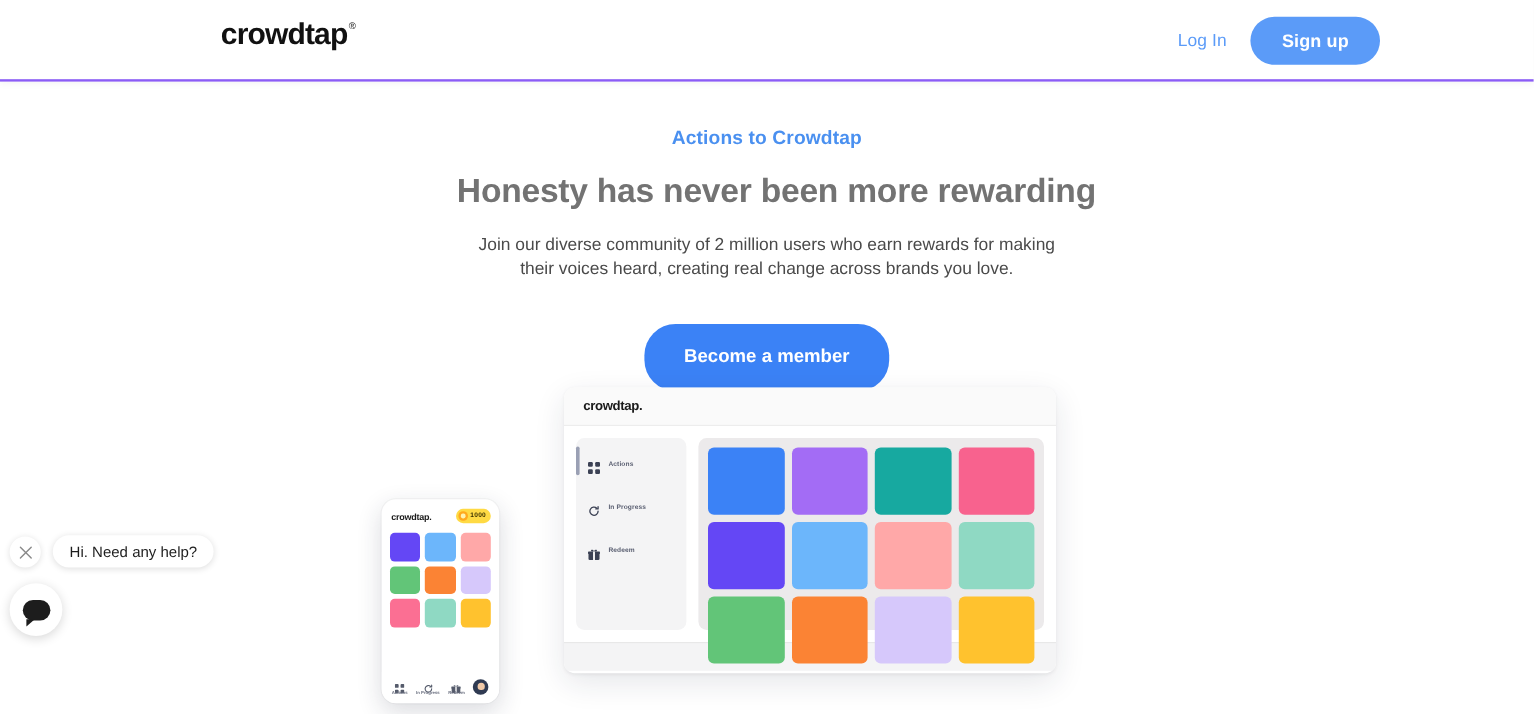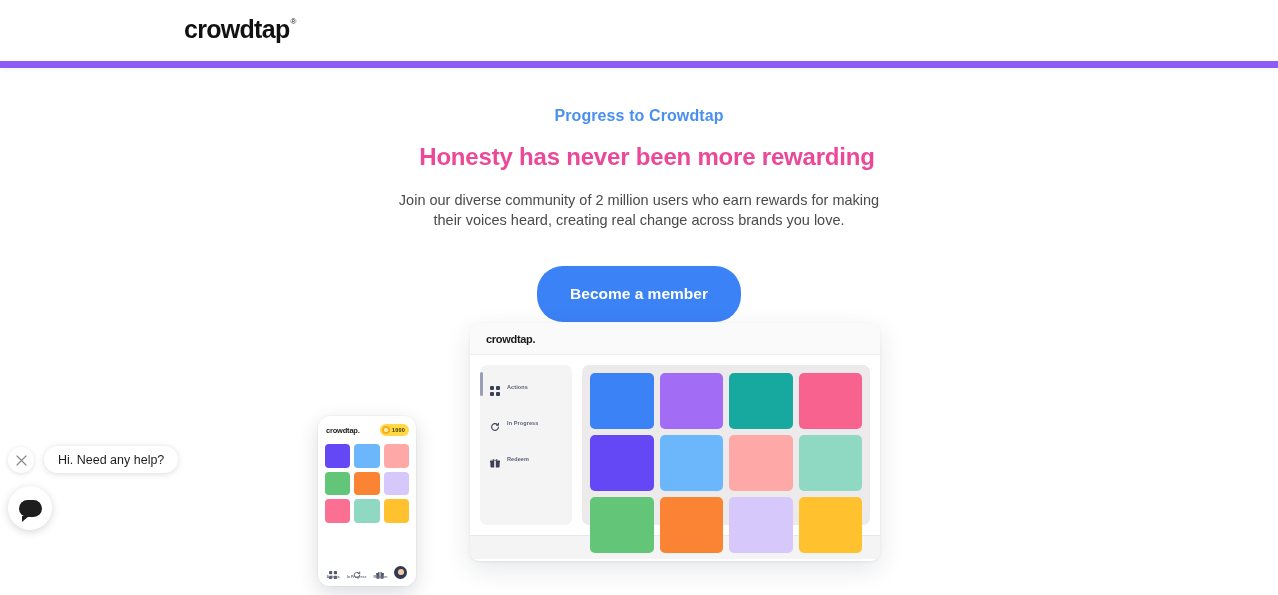--- a/index.html
+++ b/index.html
@@ -9,21 +9,21 @@
     background: #ffffff;
     font-family: "Liberation Sans", sans-serif;
     -webkit-font-smoothing: antialiased;
   }
 
   
   .site-header {
     position: absolute; top: 0; left: 0;
     width: 1278px; height: 68px;
     background: #ffffff;
-    border-bottom: 7px solid #8b5cf6;
+    border-bottom: 2px solid #8b5cf6;
     box-shadow: 0 2px 6px rgba(0,0,0,0.045);
     z-index: 40;
   }
   .logo-wrap {
     position: absolute; left: 184px; top: 17px;
     display: flex; align-items: flex-start;
   }
   .logo-text {
     font-size: 25px; font-weight: 700; letter-spacing: -0.7px;
     color: #111111; line-height: 1;
@@ -48,21 +48,21 @@
   }
 
   
   .hero { position: absolute; top: 68px; left: 0; width: 1278px; text-align: center; }
   .eyebrow {
     margin-top: 39px;
     font-size: 16px; font-weight: 700; color: #4A90F0; letter-spacing: 0.1px;
   }
   .headline {
     margin-top: 18px;
-    font-size: 24px; font-weight: 700; color: #ec4899; letter-spacing: -0.2px; margin-left: 16px;
+    font-size: 28px; font-weight: 700; color: #737373; letter-spacing: -0.2px; margin-left: 16px;
   }
   .subcopy {
     margin: 20px auto 12px;
     width: 500px;
     font-size: 14.5px; line-height: 1.36; color: #4a4a4a; font-weight: 400;
   }
   .cta-btn {
     margin-top: 24px;
     display: inline-block;
     background: #3B82F6; color: #fff;
@@ -167,24 +167,28 @@
     border-left:7px solid #1d1d1d; border-bottom:6px solid transparent;}
 </style>
 </head>
 <body>
 
 <header class="site-header">
   <div class="logo-wrap">
     <span class="logo-text">crowdtap</span>
     <span class="logo-reg">®</span>
   </div>
+  <div class="header-actions">
+    <a class="login-link" href="#">Log In</a>
+    <button class="signup-btn">Sign up</button>
+  </div>
 </header>
 
 <section class="hero">
-  <div class="eyebrow">Progress to Crowdtap</div>
+  <div class="eyebrow">Actions to Crowdtap</div>
   <h1 class="headline">Honesty has never been more rewarding</h1>
   <p class="subcopy">Join our diverse community of 2 million users who earn rewards for making their voices heard, creating real change across brands you love.</p>
   <button class="cta-btn">Become a member</button>
 </section>
 
 <div class="stage">
 
   <div class="desk">
     <div class="desk-top">
       <span class="desk-logo">crowdtap.</span>

